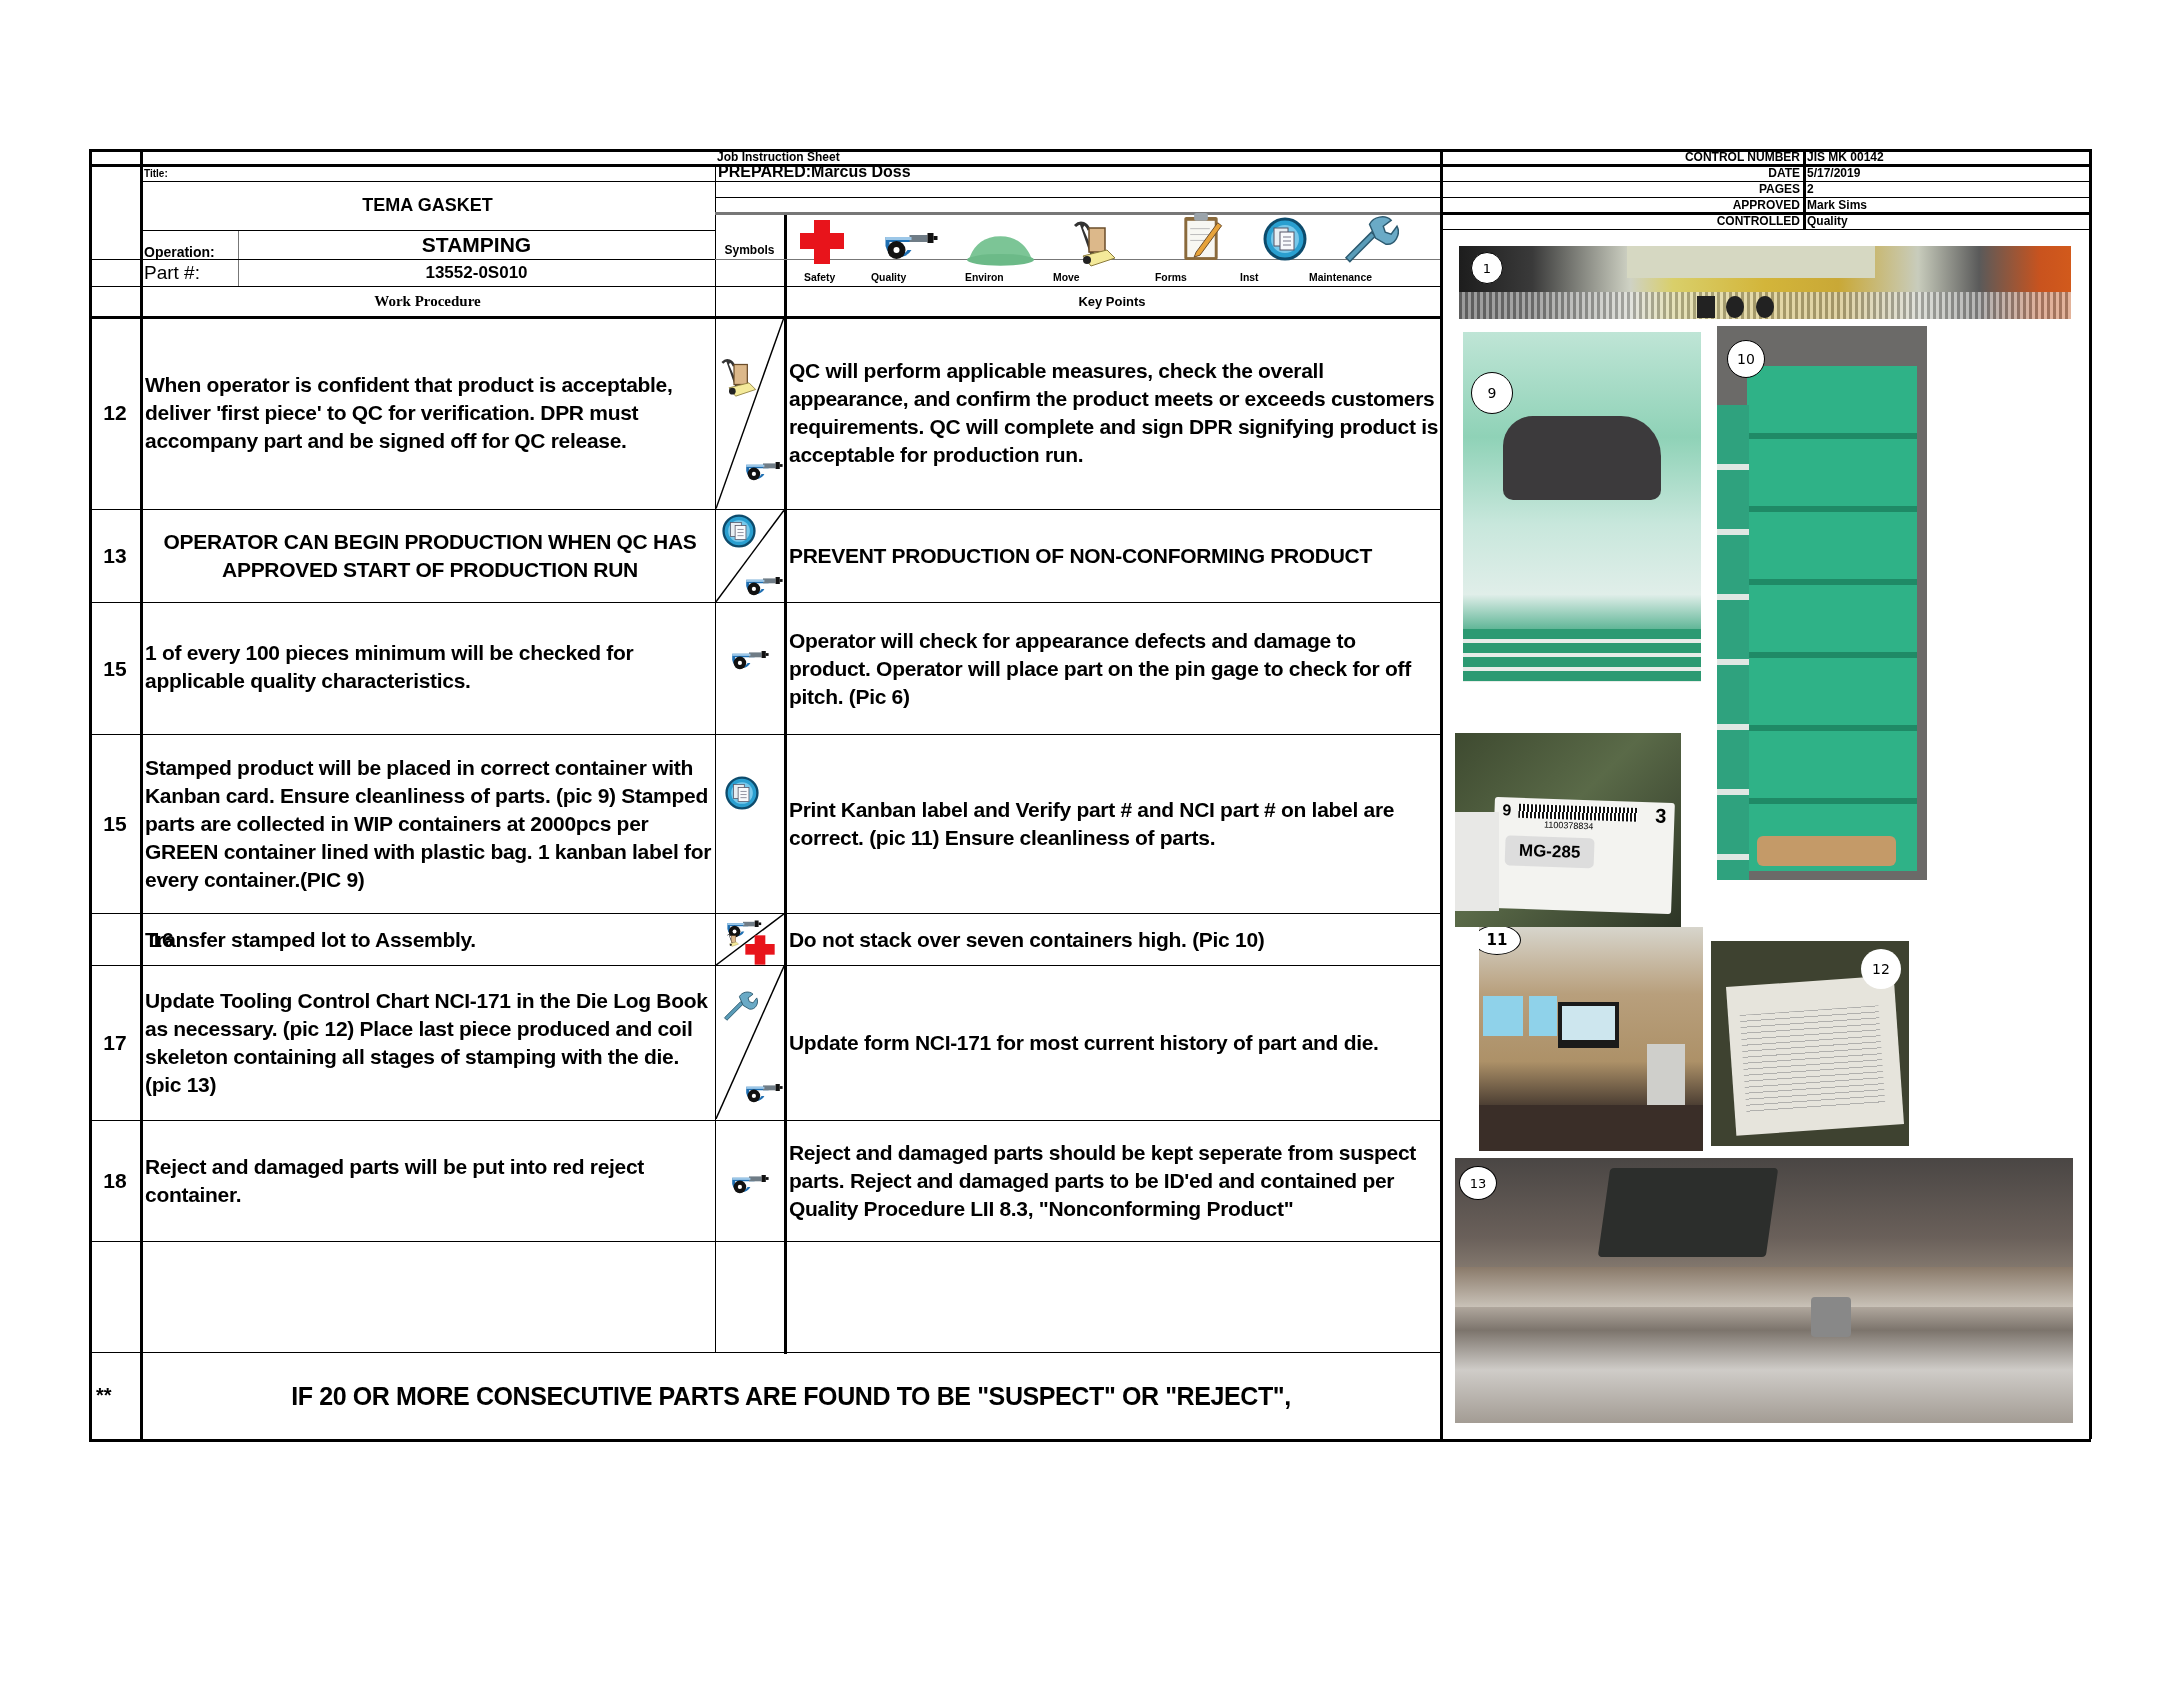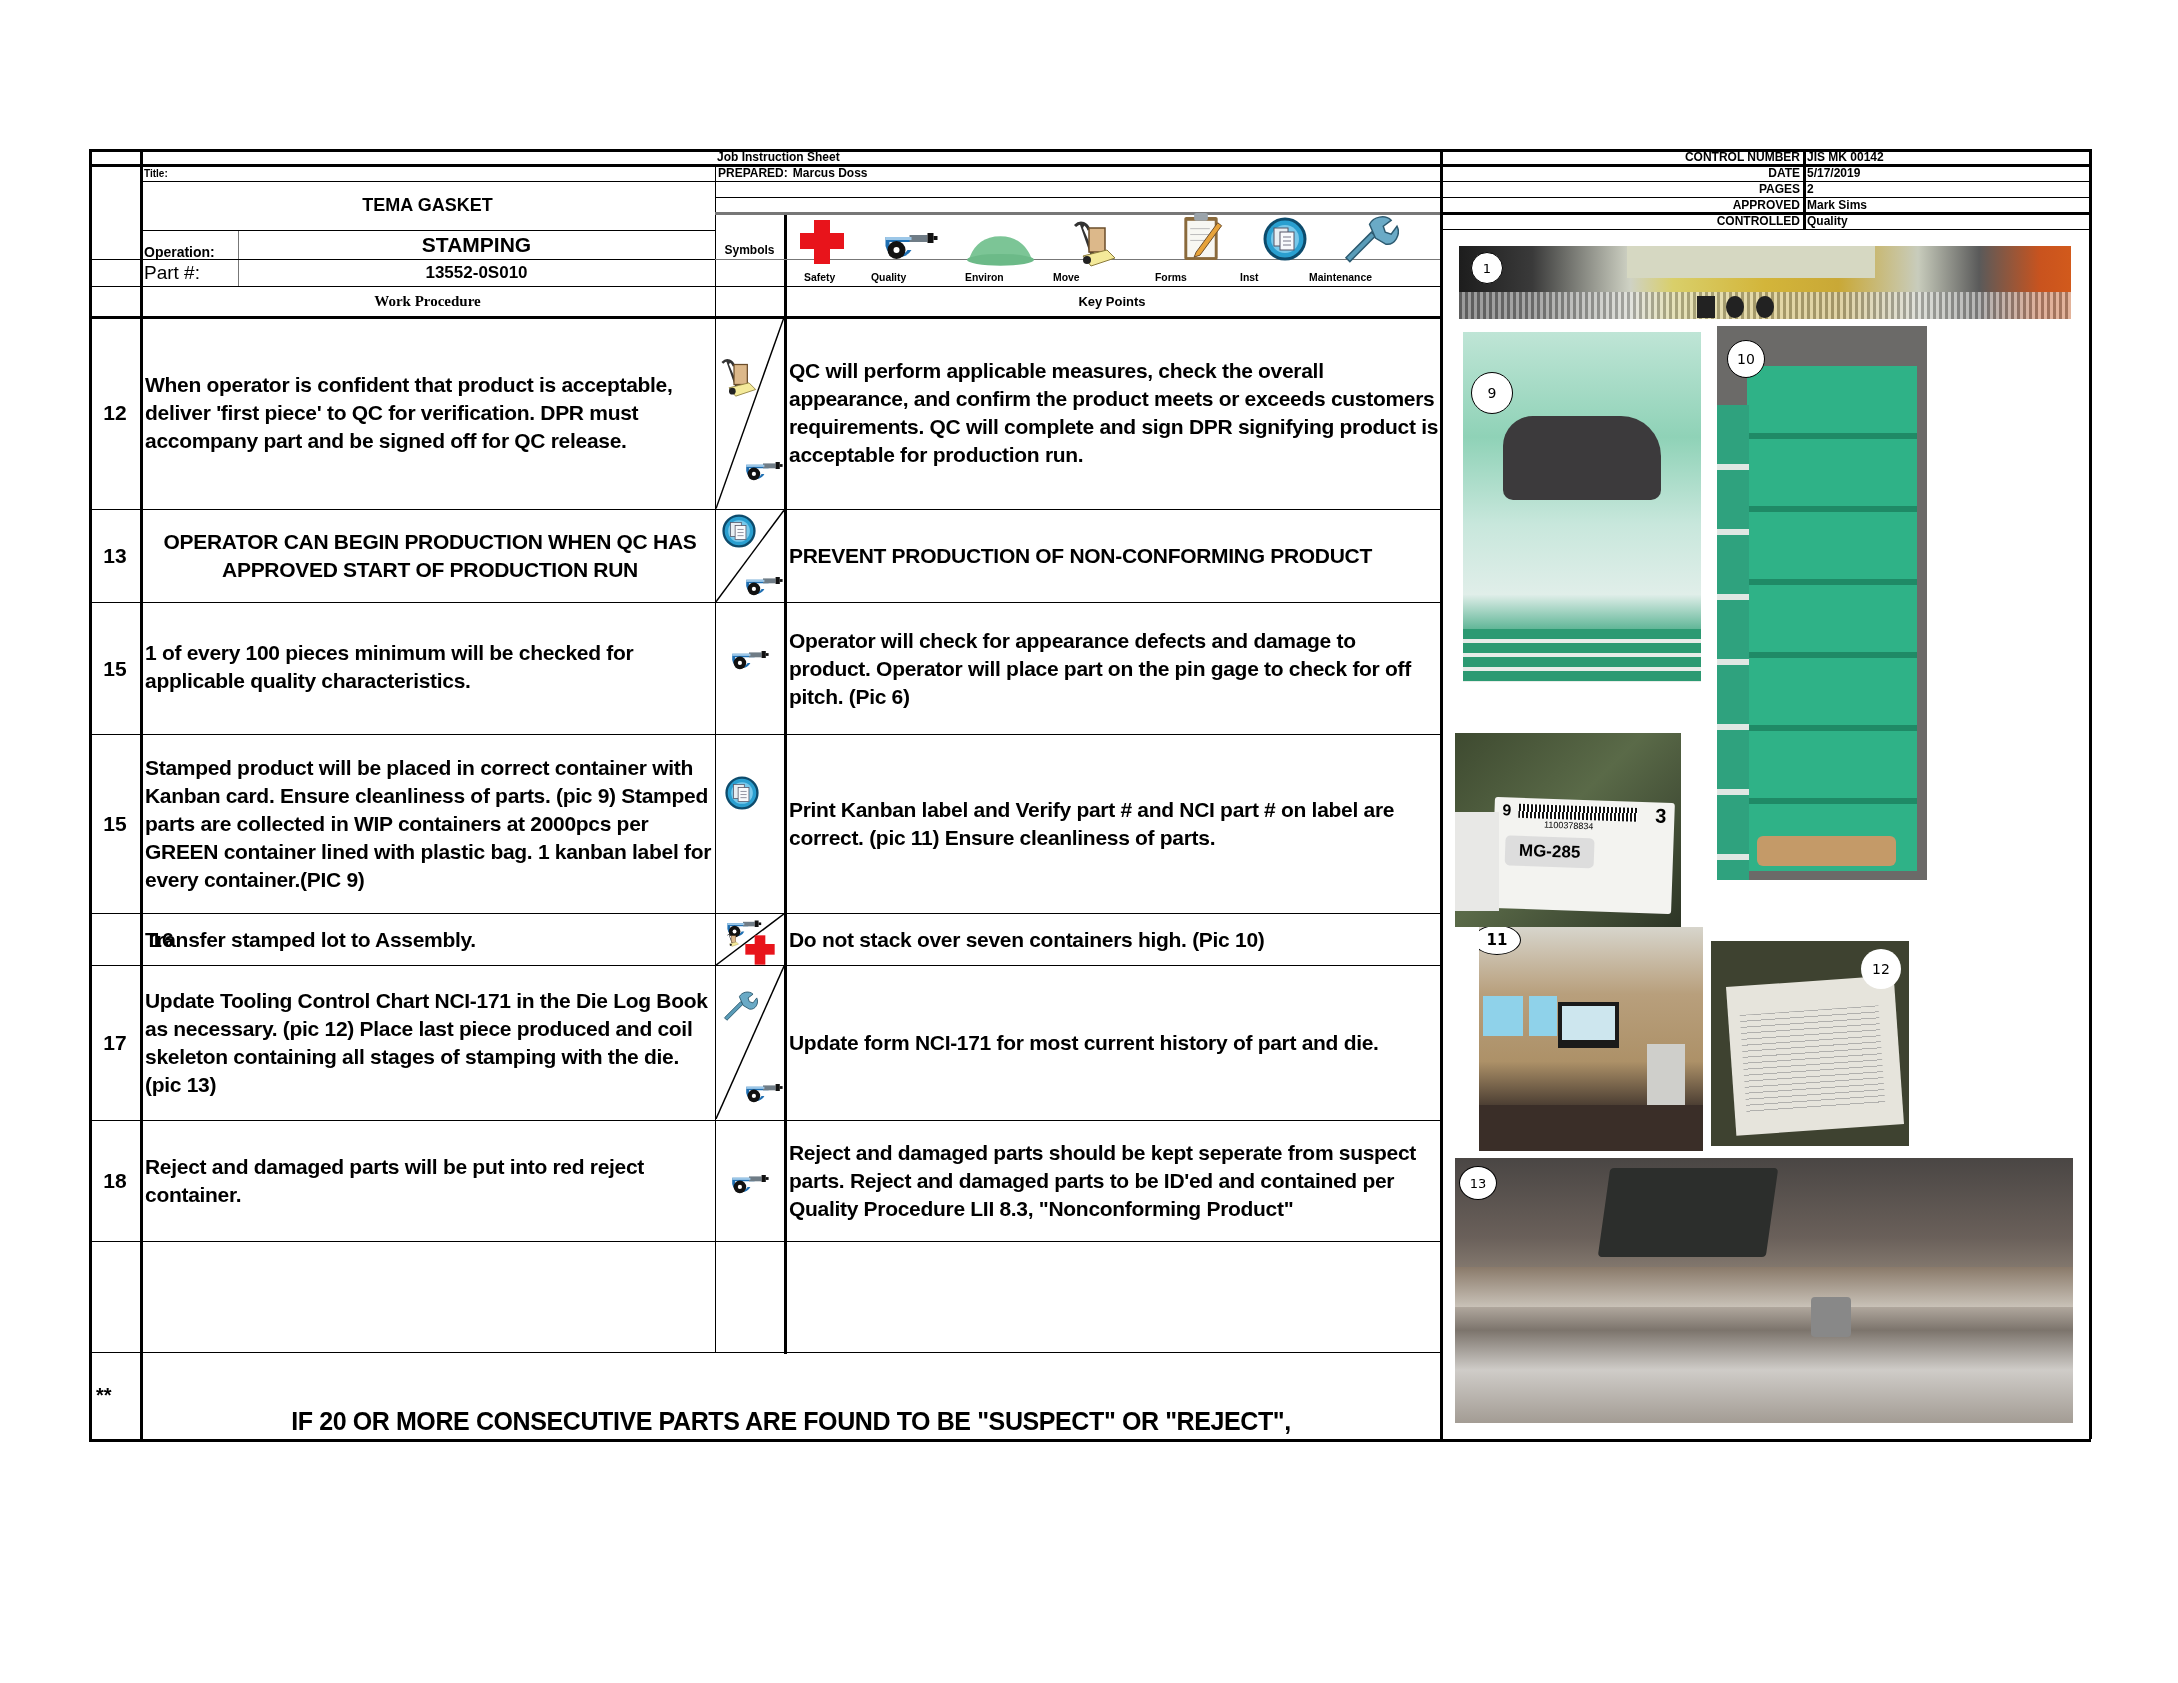--- a/index.html
+++ b/index.html
@@ -114,21 +114,21 @@
   <div class="hl" style="left:89px; width:1351px; top:734px;"></div>
   <div class="hl" style="left:89px; width:1351px; top:913px;"></div>
   <div class="hl" style="left:89px; width:1351px; top:965px;"></div>
   <div class="hl" style="left:89px; width:1351px; top:1120px;"></div>
   <div class="hl" style="left:89px; width:1351px; top:1241px;"></div>
   <div class="hl" style="left:89px; width:1351px; top:1352px;"></div>
 </div>
 
 <div class="cell center b" style="left:715px; top:149px; width:726px; height:16px; font-size:12px; justify-content:flex-start; padding-left:2px;">Job Instruction Sheet</div>
 <div class="cell b" style="left:144px; top:165px; width:297px; height:16px; font-size:10px;">Title:</div>
-<div class="cell b" style="left:718px; top:165px; width:396px; height:16px; font-size:12px; gap:5px;">
+<div class="cell b" style="left:718px; top:165px; width:396px; height:16px; font-size:16px; align-items:flex-end;">
   <span>PREPARED:</span>
   <span>Marcus Doss</span>
 </div>
 <div class="cell center" style="left:140px; top:181px; width:575px; height:49px; font-size:18px; font-weight:bold;">TEMA GASKET</div>
 <div class="cell" style="left:144px; top:238px; width:94px; height:22px; font-size:14px; font-weight:bold; align-items:flex-end;">Operation:</div>
 <div class="cell center" style="left:238px; top:230px; width:477px; height:30px; font-size:21px; font-weight:bold;">STAMPING</div>
 <div class="cell" style="left:144px; top:259px; width:94px; height:27px; font-size:19px;">Part #:</div>
 <div class="cell center" style="left:238px; top:259px; width:477px; height:27px; font-size:17px; font-weight:bold;">13552-0S010</div>
 <div class="cell center" style="left:140px; top:286px; width:575px; height:30px; font-size:15px; font-weight:bold;font-family:Liberation Serif, serif;">Work Procedure</div>
 <div class="cell center" style="left:715px; top:213px; width:69px; height:74px; font-size:12px; font-weight:bold;">Symbols</div>
@@ -268,21 +268,21 @@
   <svg class="ico" style="left:727px; top:1168px;" width="44" height="28" viewBox="0 0 60 40">
       <use href="#i-micro"></use>
     </svg>
   <div class="cell proc" style="left:785px; top:1121px; width:655px; height:120px;">Reject and damaged parts should be kept seperate from suspect parts.  Reject and damaged parts to be ID'ed and contained per Quality Procedure LII 8.3, "Nonconforming Product"</div>
 </div>
 
 <div></div>
 
 <div>
   <div class="cell b" style="left:90px; top:1353px; width:50px; height:85px; font-size:20px; padding-left:6px;">**</div>
-  <div class="cell center b" style="left:141px; top:1353px; width:1300px; height:85px; flex-direction:column; font-size:25px; line-height:34px; letter-spacing:-0.4px;justify-content:flex-end;">
+  <div class="cell center b" style="left:141px; top:1353px; width:1300px; height:85px; flex-direction:column; font-size:25px; line-height:34px; letter-spacing:-0.4px;">
     <span>IF 20 OR MORE CONSECUTIVE PARTS ARE FOUND TO BE "SUSPECT" OR "REJECT",</span>
   </div>
 </div>
 
 <div class="photo" style="left:1459px; top:246px; width:612px; height:73px; background:linear-gradient(90deg,#1d1d1d 0%,#3a3a3a 12%,#cfd2c4 28%,#d9cf6a 35%,#d3b53a 50%,#c9a836 62%,#c8ccbc 75%,#5a5a5a 85%,#c9531e 95%,#d25a1c 100%);">
   <div style="position:absolute; left:168px; top:0; width:248px; height:32px; background:#d6d8c2;"></div>
   <div style="position:absolute; left:0; top:46px; width:612px; height:28px; background:repeating-linear-gradient(90deg,#888 0 3px,#eee 3px 6px); opacity:0.6;"></div>
   <div style="position:absolute; left:238px; top:50px; width:18px; height:22px; background:#222;"></div>
   <div style="position:absolute; left:267px; top:50px; width:18px; height:22px; background:#222; border-radius:50%;"></div>
   <div style="position:absolute; left:297px; top:50px; width:18px; height:22px; background:#222; border-radius:50%;"></div>

